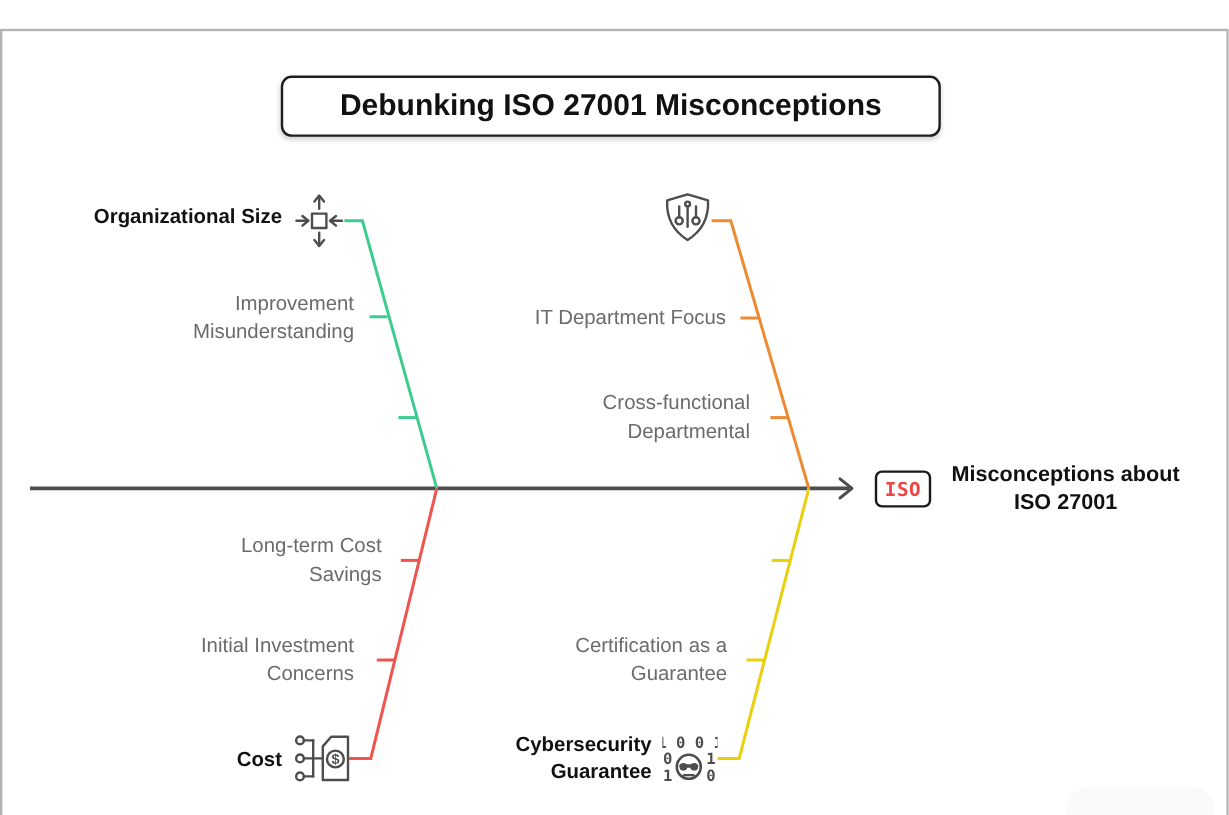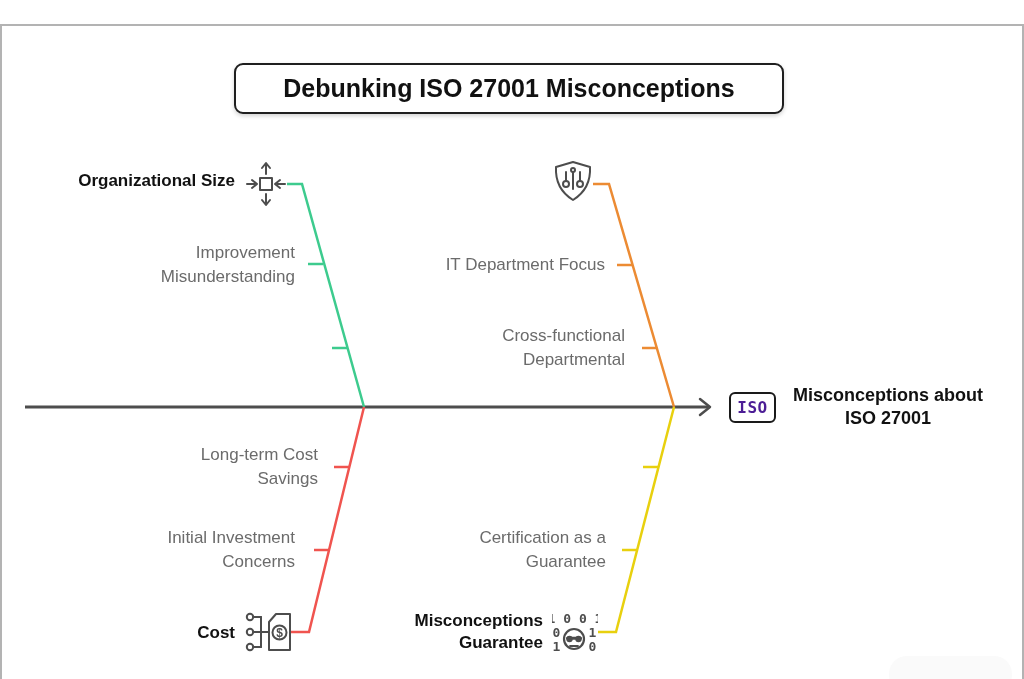--- a/index.html
+++ b/index.html
@@ -20,21 +20,21 @@
     background:#ffffff; border:2px solid #1f1f1f; border-radius:9px;
     box-shadow:0 2px 4px rgba(0,0,0,0.18);
     display:flex; align-items:center; justify-content:center;
     font-size:25px; font-weight:bold; color:#111111;
   }
   .iso-box {
     position:absolute; left:727px; top:366px; width:47px; height:31px;
     box-sizing:border-box; background:#ffffff; border:2.5px solid #1a1a1a; border-radius:6px;
     display:flex; align-items:center; justify-content:center;
     font-family:"DejaVu Sans Mono","Liberation Mono",monospace;
-    font-weight:bold; font-size:16px; color:#4c1d95; letter-spacing:0.5px;
+    font-weight:bold; font-size:16px; color:#ef4444; letter-spacing:0.5px;
   }
   .effect-label {
     position:absolute; left:781px; top:358px; width:210px; text-align:center;
     font-weight:bold; font-size:18px; line-height:23px; color:#111111; white-space:pre-line;
   }
   .watermark {
     position:absolute; left:887px; top:630px; width:123px; height:37px;
     background:#fafafa; border-radius:18px;
   }
   .digit { font-family:"DejaVu Sans Mono","Liberation Mono",monospace; font-weight:bold; font-size:13px; fill:#4d4d4d; }
@@ -120,21 +120,21 @@
     <g fill="#4d4d4d">
       <rect x="14" y="26.8" width="16" height="3" rx="1.5"></rect>
       <circle cx="17.5" cy="29" r="3.2"></circle>
         <circle cx="26.5" cy="29" r="3.2"></circle>
     </g>
     <line x1="18" y1="36" x2="26" y2="36" stroke="#4d4d4d" stroke-width="1.8" stroke-linecap="round"></line>
   </svg>
 
   <div class="label head single" style="right:787px;top:143px">Organizational Size</div>
   <div class="label head single" style="right:787px;top:595px">Cost</div>
-  <div class="label head" style="right:479px;top:584px">Misconceptions
+  <div class="label head" style="right:479px;top:584px">Cybersecurity
 Guarantee</div>
 
   <div class="label item" style="right:727px;top:215px">Improvement
 Misunderstanding</div>
   <div class="label item" style="right:417px;top:227px">IT Department Focus</div>
   <div class="label item" style="right:397px;top:298px">Cross-functional
 Departmental</div>
   <div class="label item" style="right:704px;top:417px">Long-term Cost
 Savings</div>
   <div class="label item" style="right:727px;top:500px">Initial Investment

